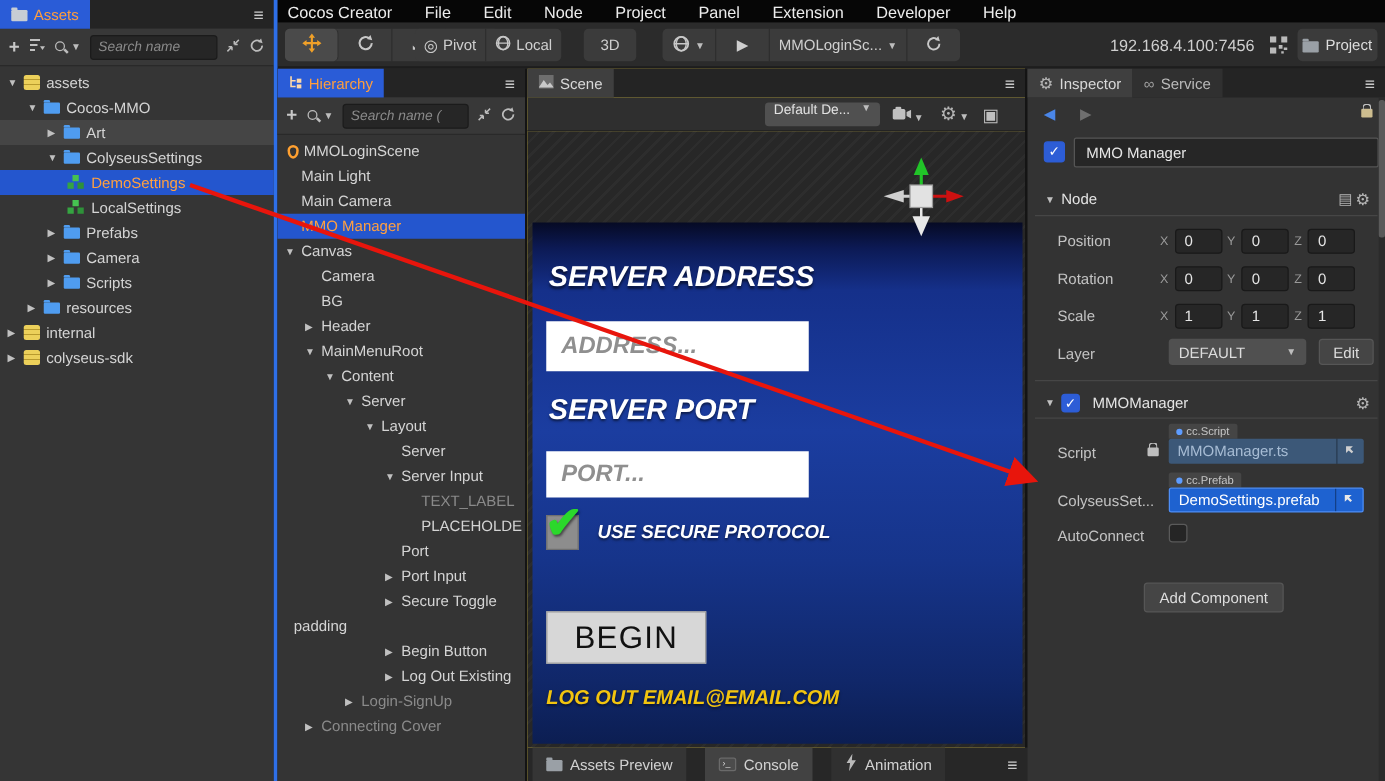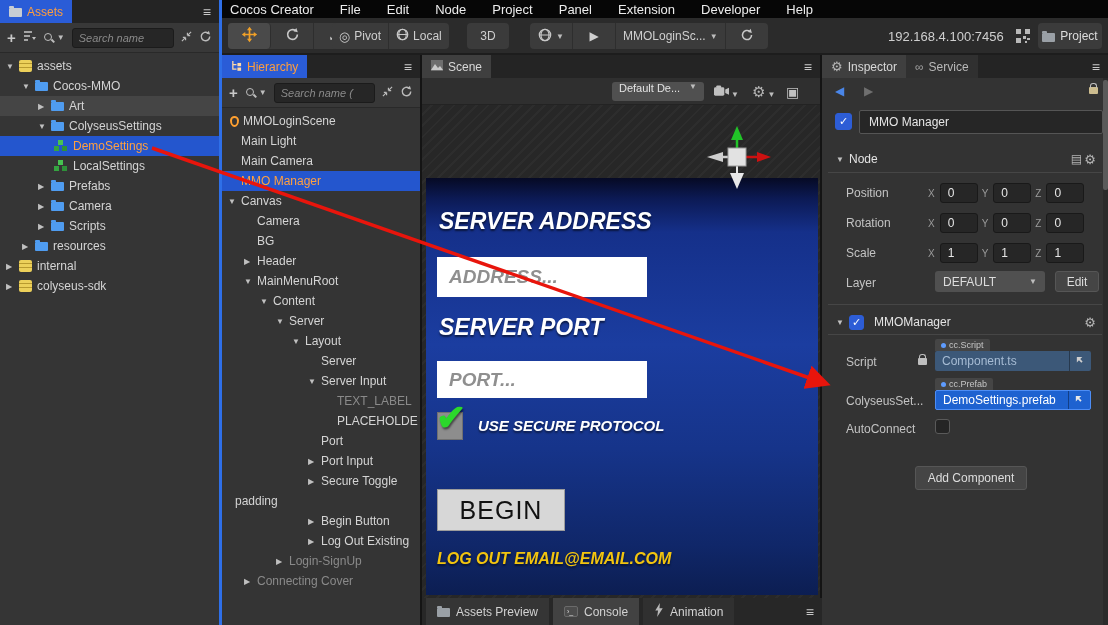--- a/index.html
+++ b/index.html
@@ -62,21 +62,21 @@
   #viewport{position:absolute;left:0;top:50px;width:398px;height:493px;background:repeating-linear-gradient(135deg,#272727 0px,#272727 6px,#2d2d2d 6px,#2d2d2d 8px);overflow:hidden;}
   #game-canvas{position:absolute;left:4px;top:73px;width:392px;height:417px;background:linear-gradient(180deg,#060a24 0%,#0c1a55 5%,#15308a 13%,#1b3da0 40%,#16348a 65%,#102769 88%,#0c1e52 100%);overflow:hidden;}
   .gc-h{position:absolute;left:13px;color:#fff;font-size:23px;font-weight:bold;font-style:italic;letter-spacing:0px;text-shadow:0 2px 2px rgba(0,0,0,.55);}
   .gc-input{position:absolute;left:11px;width:198px;height:40px;background:#fff;color:#8f8f8f;font-style:italic;font-weight:bold;font-size:19px;display:flex;align-items:center;padding-left:12px;}
   #gc-check{position:absolute;left:11px;top:234px;width:26px;height:28px;background:#8d8d8d;border:1px solid #707070;box-sizing:border-box;}
   #gc-check .mark{position:absolute;left:-2px;top:-16px;font-size:36px;font-weight:bold;color:#2bd82b;text-shadow:1px 2px 2px rgba(0,0,0,.5);}
   #gc-secure{position:absolute;left:52px;top:239px;color:#fff;font-size:15px;font-weight:bold;font-style:italic;text-shadow:0 2px 2px rgba(0,0,0,.5);}
   #gc-begin{position:absolute;left:11px;top:311px;width:128px;height:42px;background:#d7d7d7;border:1px solid #9c9c9c;box-sizing:border-box;display:flex;align-items:center;justify-content:center;color:#111;font-size:25px;font-weight:normal;letter-spacing:1px;}
   #gc-logout{position:absolute;left:11px;top:372px;color:#f2c40f;font-size:16px;font-weight:bold;font-style:italic;text-shadow:0 2px 2px rgba(0,0,0,.5);}
   
-  #bottom-bar{position:absolute;left:0;top:543px;width:398px;height:27px;background:#272727;display:flex;align-items:stretch;gap:4px;padding-left:4px;}
+  #bottom-bar{position:absolute;left:0;top:543px;width:398px;height:27px;background:#272727;display:flex;align-items:stretch;gap:15px;padding-left:4px;}
   .btab{display:flex;align-items:center;gap:6px;padding:0 11px;font-size:12px;color:#d2d2d2;}
   .iconsole{width:14px;height:11px;background:#4c4c4c;border:1px solid #6a6a6a;border-radius:2px;font-size:7px;color:#ddd;line-height:10px;padding-left:2px;box-sizing:border-box;}
   
   #inspector-panel{left:822px;top:55px;width:286px;height:570px;background:#333;}
   .ins-label{position:absolute;left:24px;color:#c3c3c3;font-size:12px;}
   .vec{position:absolute;left:106px;display:flex;align-items:center;gap:4px;}
   .axis{color:#9a9a9a;font-size:10px;margin-right:1px;}
   .vbox{width:38px;height:20px;background:#262626;border:1px solid #191919;border-radius:3px;color:#e6e6e6;font-size:12px;display:flex;align-items:center;padding-left:7px;box-sizing:border-box;}
   .sect-head{position:absolute;left:0;width:100%;height:24px;display:flex;align-items:center;color:#e4e4e4;}
   .divline{position:absolute;left:6px;width:274px;height:1px;background:#464646;}
@@ -587,21 +587,21 @@
     </div>
     <div class="divline" style="top:279px;"></div>
 
     <div class="tagpill" style="left:113px;top:284px;">
       <span class="tagdot"></span>
       <span>cc.Script</span>
     </div>
     <span class="ins-label" style="top:300px;">Script</span>
     <span class="abs" style="left:96px;top:299px;"><span class="ilock"></span></span>
     <div class="reffield" style="left:113px;top:296px;width:156px;background:#3c5878;">
-      <span class="val" style="color:#a7bcd4;">Component.ts</span>
+      <span class="val" style="color:#a7bcd4;">MMOManager.ts</span>
       <span class="picker">
           <svg width="11" height="11" viewBox="0 0 12 12">
             <path d="M2 1 h6 L5.7 3.3 L8.3 5.9 L6.9 7.3 L4.3 4.7 L2 7 Z" fill="#cfcfcf"></path>
           </svg>
         </span>
     </div>
 
     <div class="tagpill" style="left:113px;top:323px;">
       <span class="tagdot"></span>
       <span>cc.Prefab</span>

